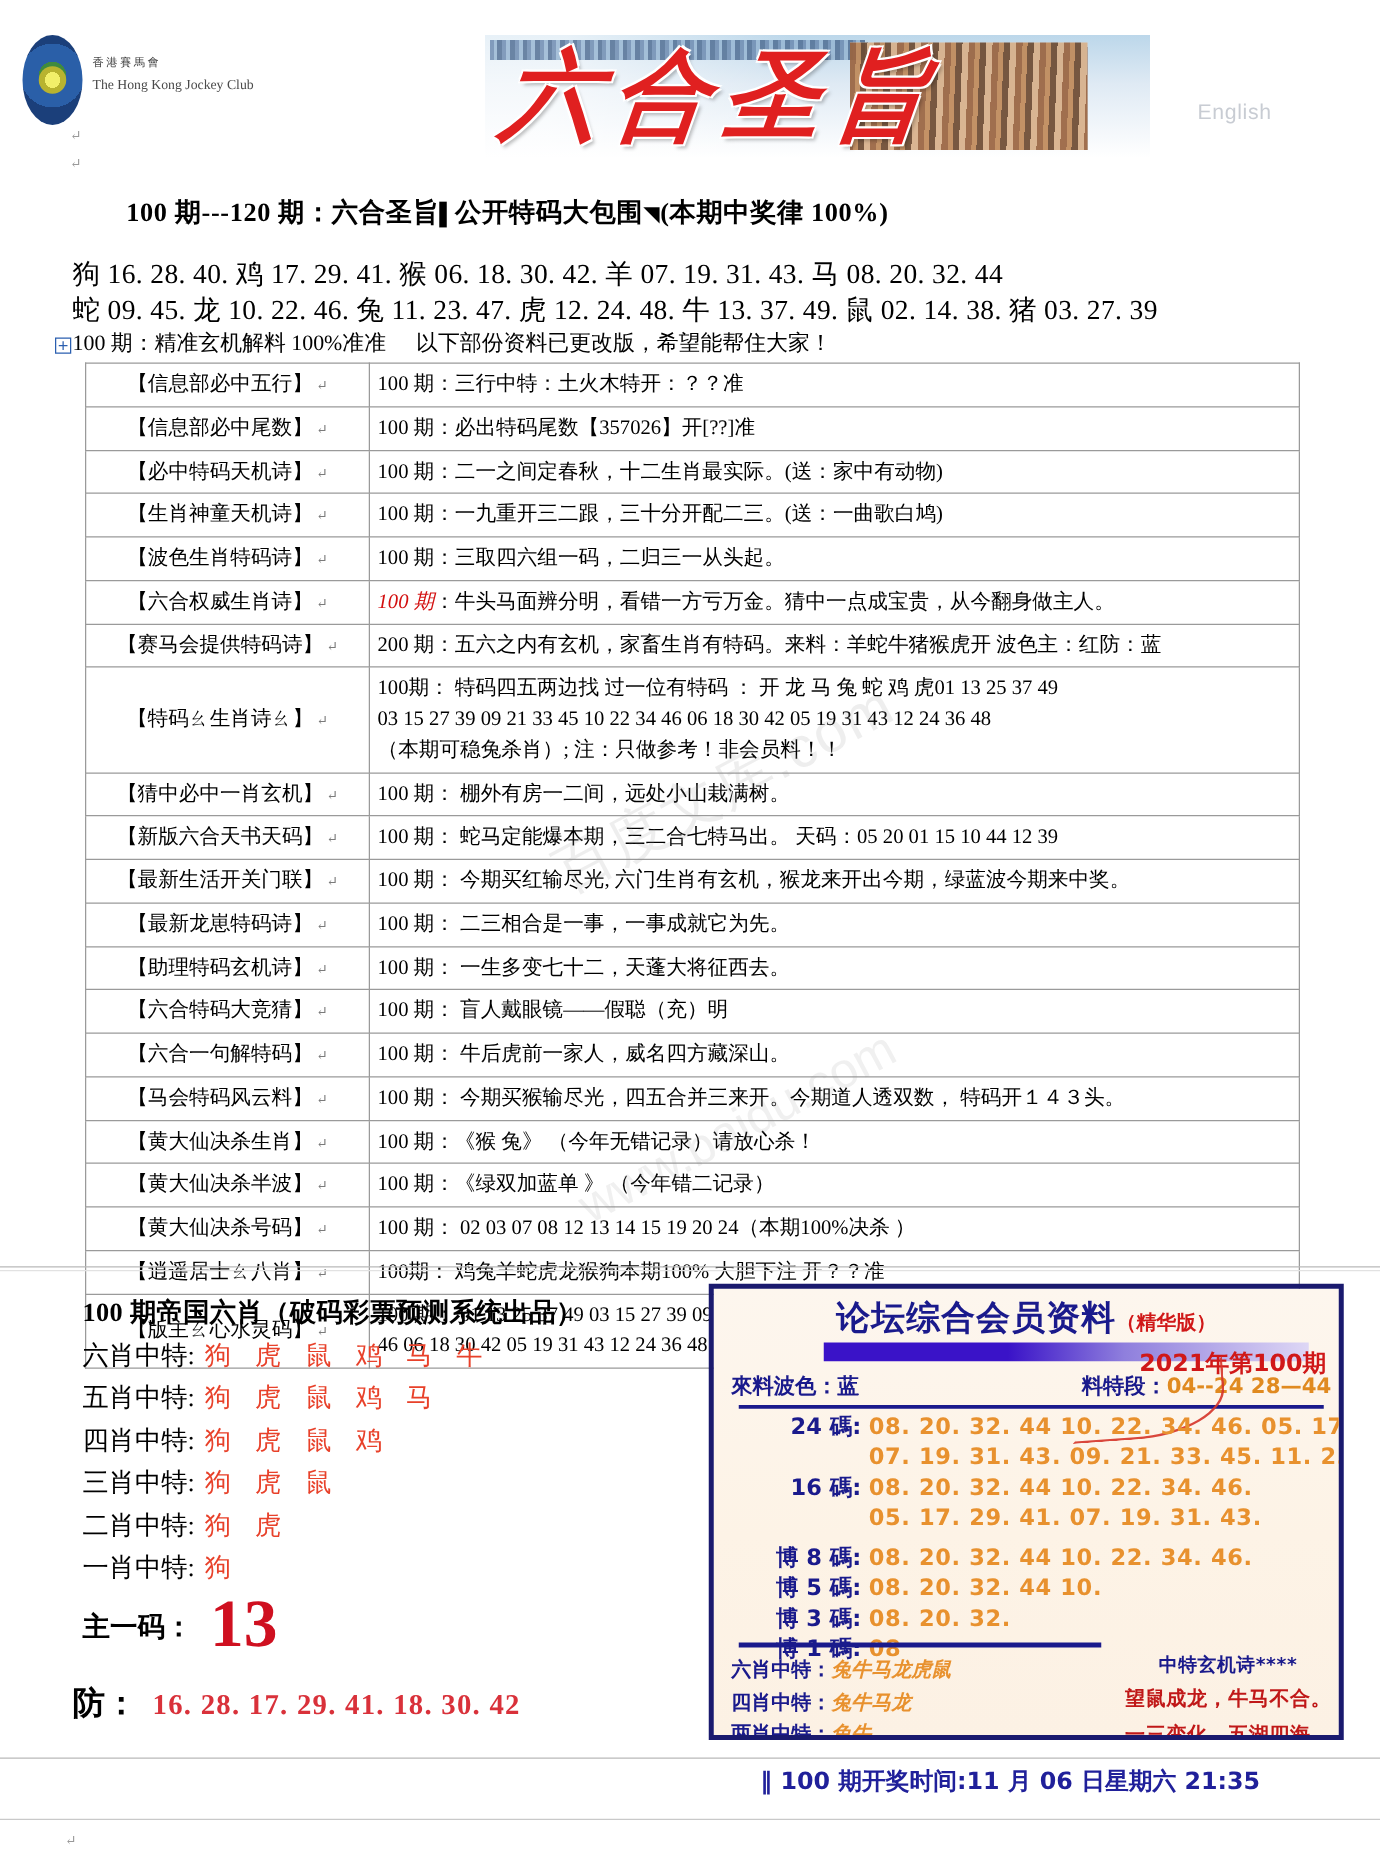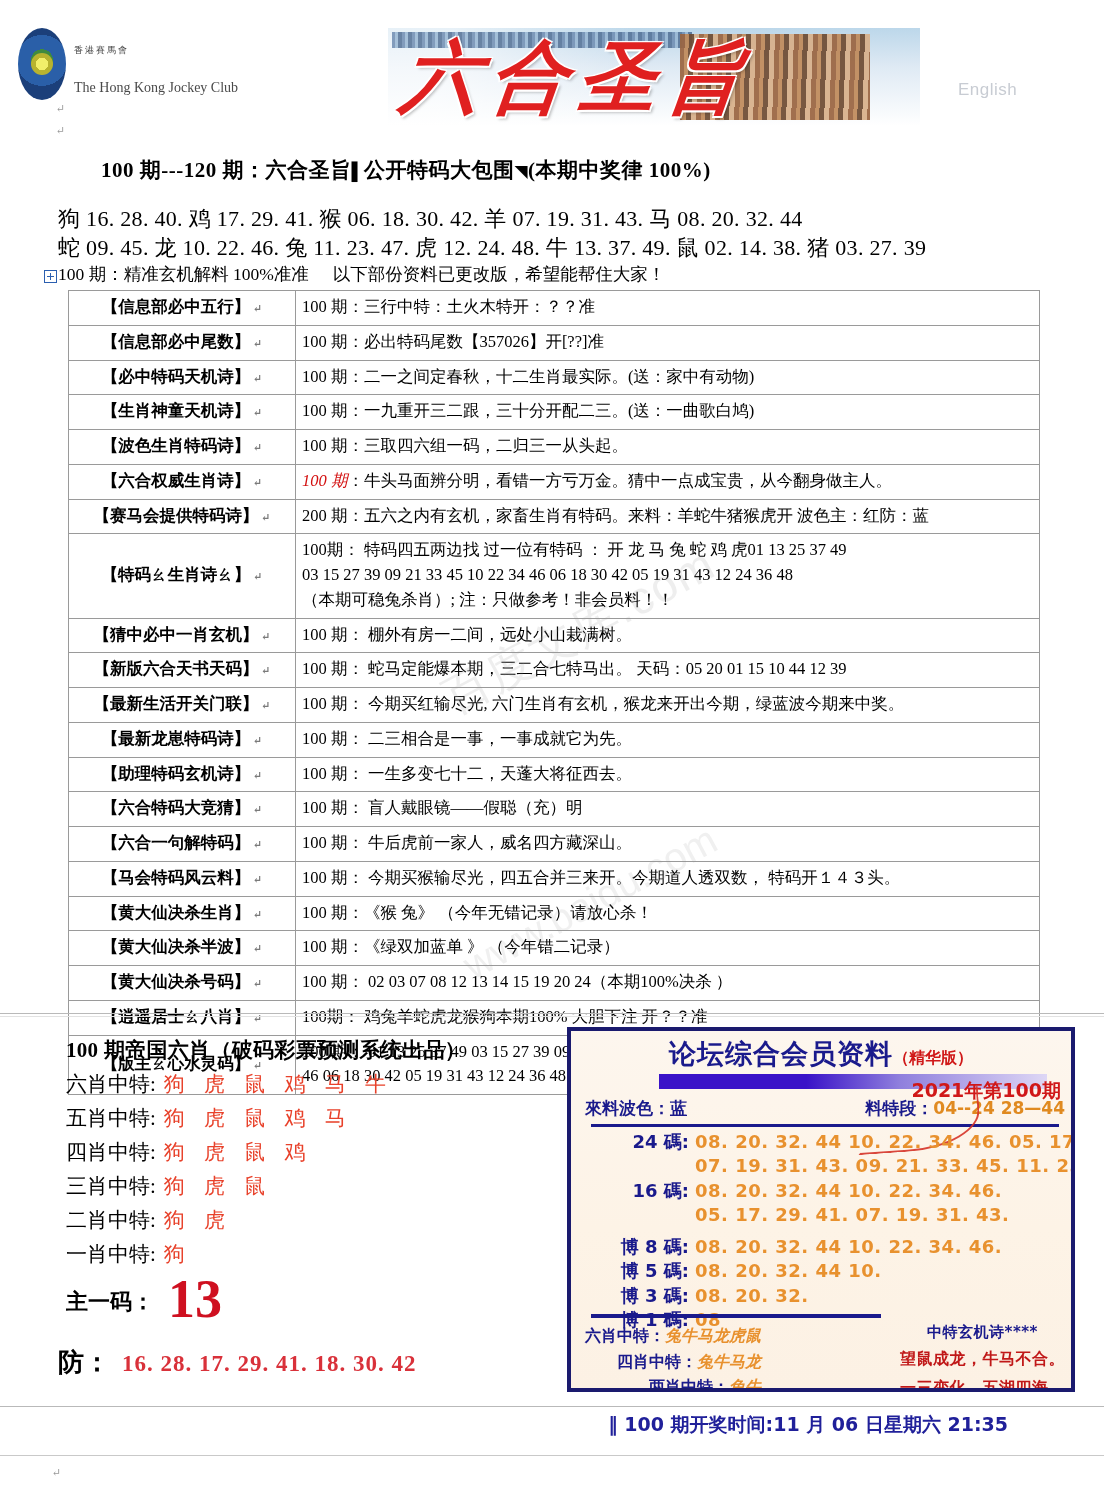--- a/index.html
+++ b/index.html
@@ -22,21 +22,21 @@
       radial-gradient(circle at 50% 45%, #e9e43a 0 12%, #3f8a3f 12% 24%, #2a5fa8 24% 55%, #1b3f7a 55% 100%);
     position:relative;
   }
   .logo-mark:after{
     content:"";position:absolute;left:50%;top:50%;transform:translate(-50%,-50%);
     width:22px;height:22px;border-radius:50%;
     background:radial-gradient(circle,#f2ef6a 0 40%, #b8b32f 40% 100%);
   }
   .logo-text{padding-top:16px;}
   .logo-cn{font-size:9px;color:#3b3b3b;letter-spacing:2px;font-family:"DejaVu Sans",sans-serif;filter:blur(.2px);}
-  .logo-en{font-size:14px;color:#4a4a4a;margin-top:23px;font-family:"Liberation Serif",serif;filter:blur(.25px);}
+  .logo-en{font-size:11px;color:#4a4a4a;margin-top:5px;font-family:"Liberation Serif",serif;filter:blur(.25px);}
 
   .banner{
     position:absolute;left:388px;top:28px;width:532px;height:98px;
     background:
       linear-gradient(100deg, rgba(255,255,255,.65) 0 12%, rgba(255,255,255,0) 45%),
       linear-gradient(180deg,#bcd7ea 0%, #dfeaf4 40%, #ffffff 100%);
     overflow:hidden;
   }
   .banner .crowd{
     position:absolute;left:292px;top:6px;width:190px;height:86px;
@@ -99,21 +99,21 @@
     background:#fff;
   }
   table.main td{
     border:1px solid #9a9a9a;
     padding:4px 6px 5px 6px;
     vertical-align:middle;
     font-size:16.5px;
     line-height:1.5;
   }
   td.label{
-    width:214px;font-weight:700;font-size:17px;
+    width:214px;font-weight:400;font-size:17px;
     text-align:center;white-space:nowrap;letter-spacing:0px;
   }
   td.val{font-size:16.5px;}
   .pilcrow{color:#7a7a7a;font-size:11px;}
   .red{color:#d31010;font-style:italic;}
   .val .ln{display:block;}
 
   
   .sep{position:absolute;left:0;top:1013px;width:1104px;height:0;border-top:1px solid #b9b9b9;}
   .sep2{position:absolute;left:0;top:1016px;width:1104px;height:0;border-top:1px solid #e2e2e2;}
@@ -160,21 +160,21 @@
   .bb-line1 .b-under{text-decoration:underline;}
   .bb-line1 .seg{color:#e08a20;font-weight:700;}
   .bb-hr{position:absolute;left:20px;top:93px;width:468px;height:3px;background:#1a1a8c;}
   .bb-body{position:absolute;left:0;top:99px;width:508px;}
   .codeline{display:flex;font-size:18px;font-weight:700;color:#1a1a8c;white-space:nowrap;line-height:1.35;}
   .codeline .k{width:118px;text-align:right;padding-right:6px;flex:none;}
   .codeline .v{color:#e8912e;letter-spacing:.5px;}
   .codeline.cont .k{visibility:hidden;}
   .bb-hr2{position:absolute;left:20px;top:283px;width:290px;height:4px;background:#1a1a8c;}
   .bb-foot{position:absolute;left:0;top:292px;width:508px;padding:0 14px;box-sizing:border-box;display:flex;justify-content:space-between;}
-  .bb-foot-l{font-size:16px;font-weight:700;color:#1a1a8c;line-height:1.6;white-space:nowrap;text-align:right;}
+  .bb-foot-l{font-size:16px;font-weight:700;color:#1a1a8c;line-height:1.6;white-space:nowrap;}
   .bb-foot-l .v{color:#e8912e;font-style:italic;}
   .bb-foot-r{text-align:center;white-space:nowrap;}
   .bb-foot-r .ttl{font-size:15px;font-weight:700;color:#1a1a8c;letter-spacing:.5px;}
   .bb-foot-r .poem{font-size:16px;font-weight:700;color:#c01818;line-height:1.5;margin-top:5px;letter-spacing:.5px;}
   .redcurve{
     position:absolute;left:285px;top:58px;width:120px;height:58px;
     border:2px solid #d6352a;border-color:transparent #d6352a #d6352a transparent;
     border-radius:0 0 60% 0;transform:rotate(-4deg);
     pointer-events:none;opacity:.9;
   }

